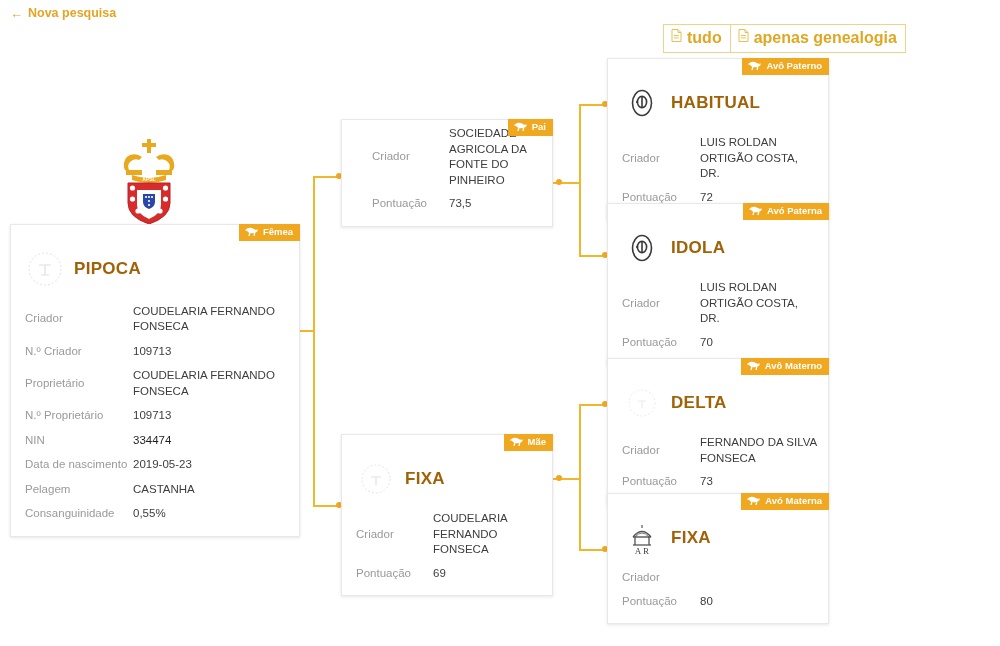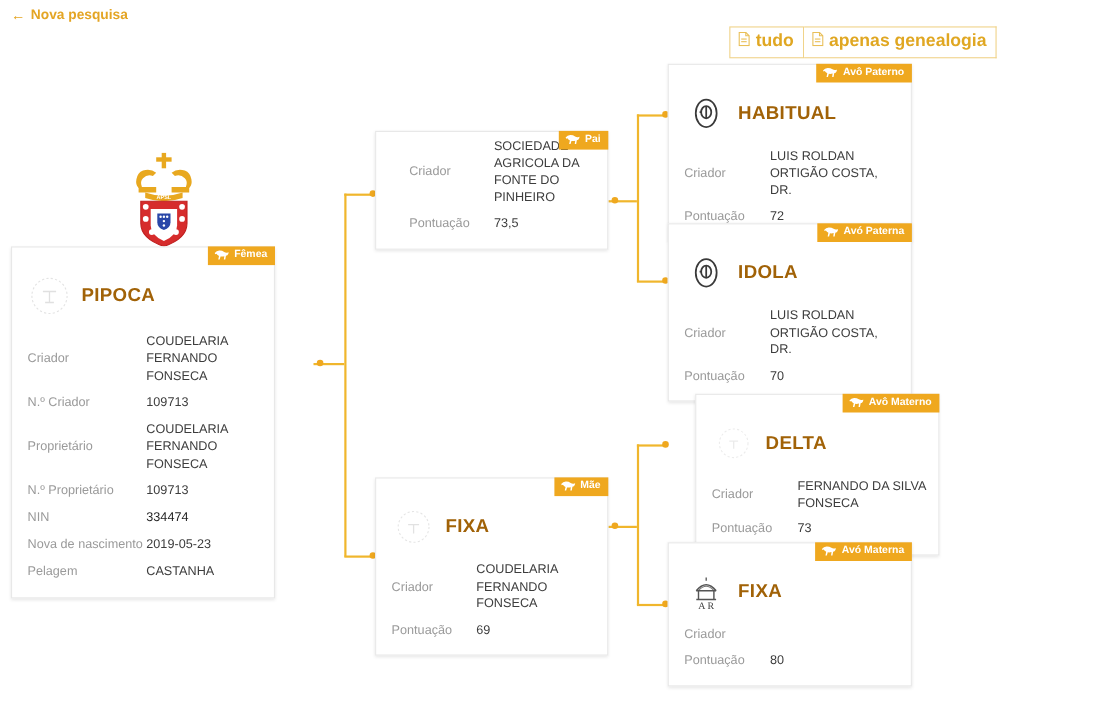--- a/index.html
+++ b/index.html
@@ -82,40 +82,40 @@
     color: #9a9a9a; font-size: 11.5px; line-height: 1.35;
     flex: 0 0 auto;
   }
   .row .v {
     color: #3d3d3d; font-size: 11.5px; line-height: 1.35;
     word-wrap: break-word;
   }
   .row.bold .v { font-weight: normal; color: #1f1f1f; }
 
   
-  #card-pipoca { left: 10px; top: 224px; width: 240px; }
+  #card-pipoca { left: 10px; top: 224px; width: 290px; }
   #card-pipoca .row .k { width: 108px; }
   #card-pipoca .row .v { width: 145px; }
   #card-pipoca .rows { padding: 4px 10px 10px 14px; }
   #card-pipoca .row { padding: 4.5px 0; }
 
   
   .p-card { width: 212px; }
   .p-card .row .k { width: 77px; }
   .p-card .row .v { width: 112px; }
   #card-ohio { left: 341px; top: 119px; padding-left: 16px; }
   #card-fixa-m { left: 341px; top: 434px; }
 
   
   .g-card { width: 222px; }
   .g-card .row .k { width: 78px; }
   .g-card .row .v { width: 122px; }
   #card-habitual { left: 607px; top: 58px; }
   #card-idola    { left: 607px; top: 203px; }
-  #card-delta    { left: 632px; top: 358px; }
+  #card-delta    { left: 607px; top: 358px; }
   #card-fixa-g   { left: 607px; top: 493px; }
 </style>
 </head>
 <body>
 
 <div id="root">
 
   <div class="new-search">
     <span class="arrow">←</span>
     <span>Nova pesquisa</span>
@@ -237,26 +237,30 @@
       </div>
       <div class="row">
         <span class="k">N.º Proprietário</span>
         <span class="v">109713</span>
       </div>
       <div class="row bold">
         <span class="k">NIN</span>
         <span class="v">334474</span>
       </div>
       <div class="row">
-        <span class="k">Nova de nascimento</span>
+        <span class="k">Data de nascimento</span>
         <span class="v">2019-05-23</span>
       </div>
       <div class="row">
         <span class="k">Pelagem</span>
         <span class="v">CASTANHA</span>
+      </div>
+      <div class="row">
+        <span class="k">Consanguinidade</span>
+        <span class="v">0,55%</span>
       </div>
     </div>
   </div>
 
   <div class="card p-card" id="card-ohio">
     <div class="badge">
       <svg class="horse-ico" viewBox="0 0 15 10">
         <path d="M1.2 3.1 q1.6 -2.2 4.2 -2.3 q2.5 -.1 4.4 1.2 q1.3 .9 2.6 .7 l1.5 -.3 l-.4 1.5 q-.6 1.4 -2.1 1.7 l-.6 3.3 h-1.3 l.4 -3 q-1.7 .5 -3.4 .2 l-.8 2.8 h-1.3 l.7 -3.2 q-1.6 -.8 -2.3 -2.1 l-1.1 .5 z" fill="#ffffff"></path>
       </svg>
       <span>Pai</span>

